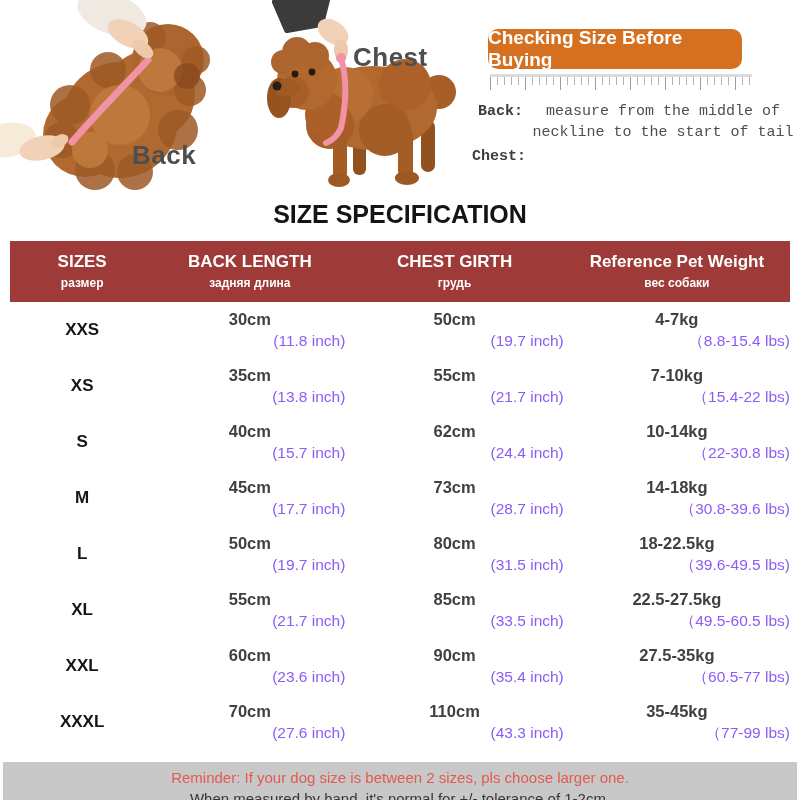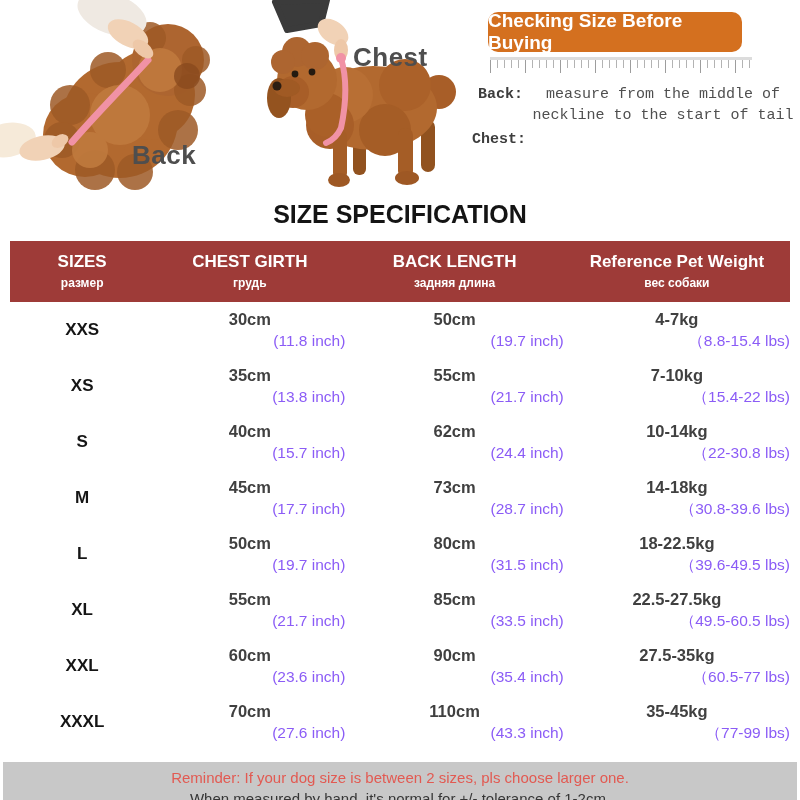--- a/index.html
+++ b/index.html
@@ -8,21 +8,21 @@
   .page { width:800px; height:800px; position:relative; overflow:hidden; background:#fff; }
 
   
   .top { display:flex; height:196px; }
   .photo { position:relative; width:235px; height:196px; flex:0 0 auto; }
   .photo svg { position:absolute; top:0; left:0; }
   .photo-label { position:absolute; font-weight:bold; font-size:26px; color:#4e4e4e; letter-spacing:0.5px; }
   .back-label  { left:132px; top:140px; }
   .chest-label { left:118px; top:42px; }
 
-  .info { width:330px; padding-top:12px; flex:0 0 auto; }
+  .info { width:330px; padding-top:12px; flex:0 0 auto;margin-top:17px; }
   .banner { margin-left:18px; width:254px; height:40px; background:#d4701f; border-radius:10px;
             color:#fff; font-weight:bold; font-size:19px; display:flex; align-items:center; justify-content:center; }
   .ruler { position:relative; margin:5px 0 0 20px; width:262px; height:15px; border-top:3px solid #dcdcdc; }
   .ruler::before { content:""; position:absolute; top:0; left:0; right:0; height:8px;
                    background:repeating-linear-gradient(90deg,#b3b3b3 0 1px, transparent 1px 7px); }
   .ruler::after  { content:""; position:absolute; top:0; left:0; right:0; height:13px;
                    background:repeating-linear-gradient(90deg,#9d9d9d 0 1px, transparent 1px 35px); }
 
   .notes { margin:12px 0 0 2px; width:326px;font-family:Liberation Mono, monospace; }
   .note-row { display:flex; margin-bottom:3px; }
@@ -164,26 +164,26 @@
   <div class="title">SIZE SPECIFICATION</div>
 
   <div class="size-table">
 
     <div class="thead grid-cols">
       <div class="th">
         <div class="en">SIZES</div>
         <div class="ru">размер</div>
       </div>
       <div class="th">
+        <div class="en">BACK LENGTH</div>
+        <div class="ru">задняя длина</div>
+      </div>
+      <div class="th">
         <div class="en">CHEST GIRTH</div>
         <div class="ru">грудь</div>
-      </div>
-      <div class="th">
-        <div class="en">BACK LENGTH</div>
-        <div class="ru">задняя длина</div>
       </div>
       <div class="th">
         <div class="en">Reference Pet Weight</div>
         <div class="ru">вес собаки</div>
       </div>
     </div>
 
     <div>
 
       <div class="tr grid-cols">

